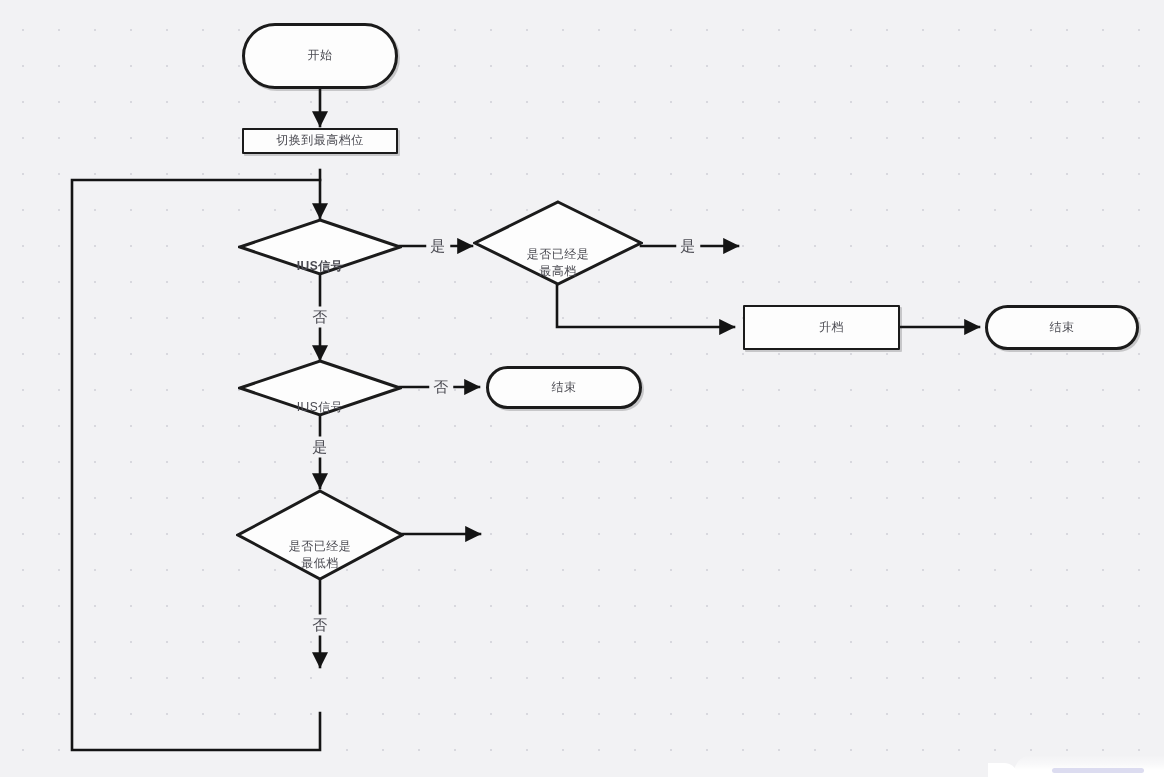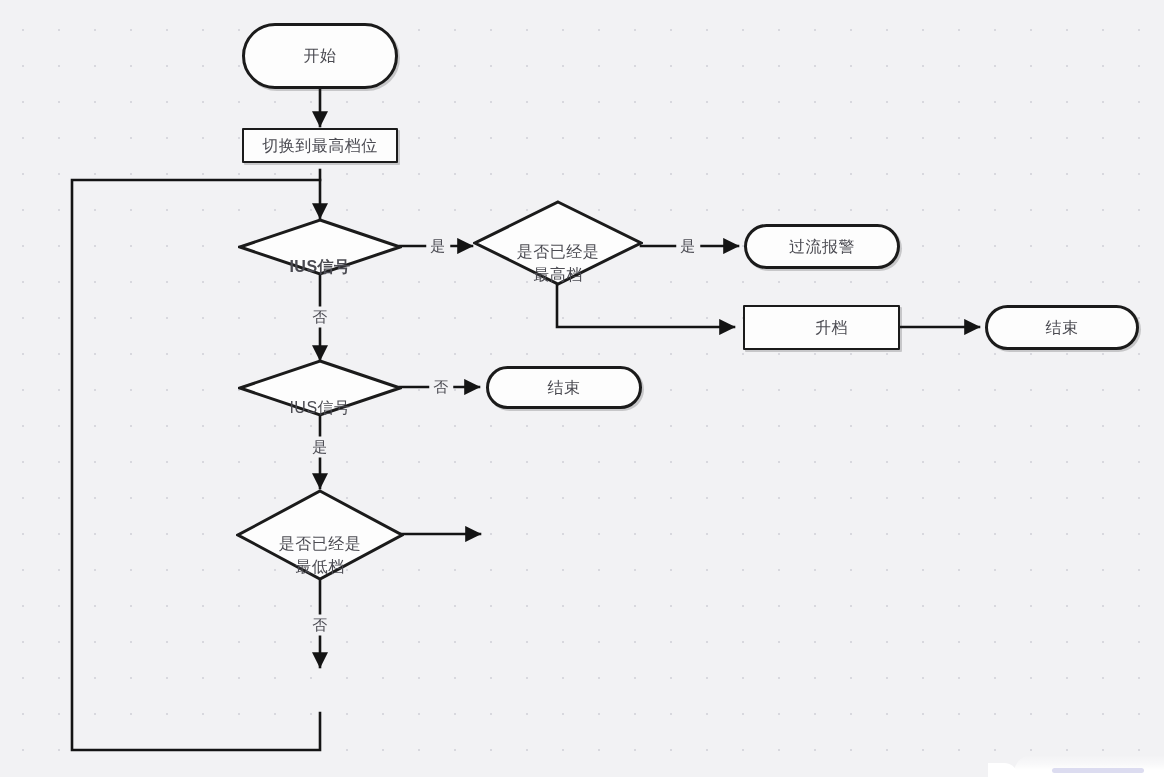--- a/index.html
+++ b/index.html
@@ -31,21 +31,21 @@
   .node {
     position: absolute;
     box-sizing: border-box;
     display: flex;
     align-items: center;
     justify-content: center;
     text-align: center;
     background: #fdfdfd;
     border: 2.5px solid #1b1b1b;
     color: #4b4b52;
-    font-size: 16px;
+    font-size: 12px;
     line-height: 1.45;
     letter-spacing: 0.5px;
     box-shadow: 2px 2px 0 rgba(30,30,30,0.20);
     z-index: 3;
   }
   .node.terminal {
     border-radius: 999px;
     border-width: 3px;
   }
   .node.process {
@@ -147,42 +147,39 @@
       <path d="M 320 581 L 320 667" marker-end="url(#arrow)"></path>
 
       <path d="M 320 713 L 320 750 L 72 750 L 72 180 L 320 180"></path>
     </g>
   </svg>
 
   <div class="node terminal" style="left:242px; top:23px; width:156px; height:66px;">
     <span>开始</span>
   </div>
 
-  <div class="node process" style="left:242px; top:128px; width:156px; height:35px;">
+  <div class="node process" style="left:242px; top:128px; width:156px; height:26px;">
     <span>切换到最高档位</span>
   </div>
 
   <div class="node decision" style="left:238px; top:218px; width:164px; height:58px;font-weight:bold;">
     <svg class="dshape" viewBox="0 0 164 58" preserveAspectRatio="none">
       <polygon points="82,2 162,29 82,56 2,29" fill="#fdfdfd" stroke="#1b1b1b" stroke-width="3" vector-effect="non-scaling-stroke"></polygon>
     </svg>
     <span class="dlabel">IUS信号</span>
   </div>
 
   <div class="node decision" style="left:473px; top:200px; width:170px; height:86px;">
     <svg class="dshape" viewBox="0 0 170 86" preserveAspectRatio="none">
       <polygon points="85,2 168,43 85,84 2,43" fill="#fdfdfd" stroke="#1b1b1b" stroke-width="3" vector-effect="non-scaling-stroke"></polygon>
     </svg>
     <span class="dlabel">是否已经是
 最高档</span>
   </div>
 
-  <div class="node terminal" style="left:744px; top:224px; width:156px; height:45px;">
-    <span>过流报警</span>
-  </div>
 
   <div class="node process" style="left:743px; top:305px; width:157px; height:45px;padding-left:20px;">
     <span>升档</span>
   </div>
 
   <div class="node terminal" style="left:985px; top:305px; width:154px; height:45px;">
     <span>结束</span>
   </div>
 
   <div class="node decision" style="left:238px; top:359px; width:164px; height:58px;">

